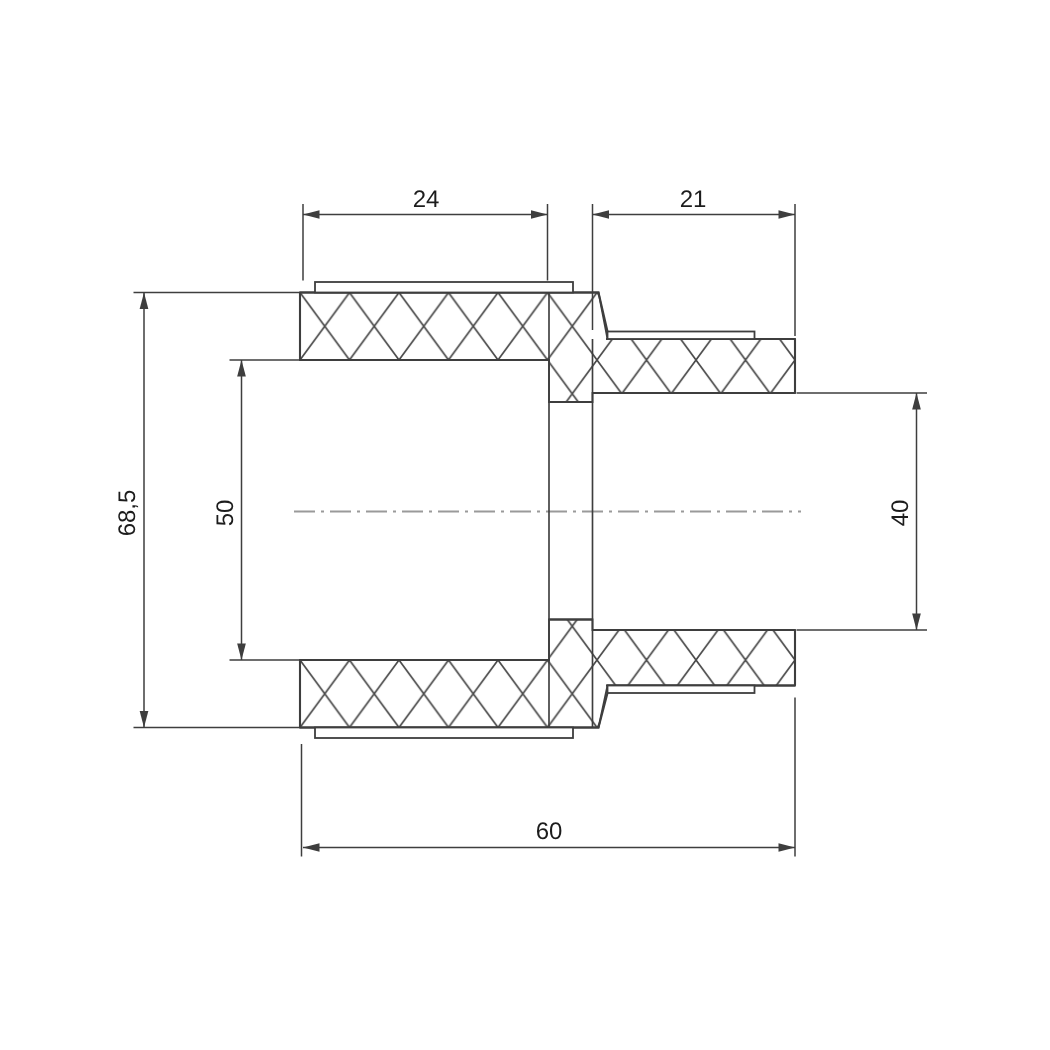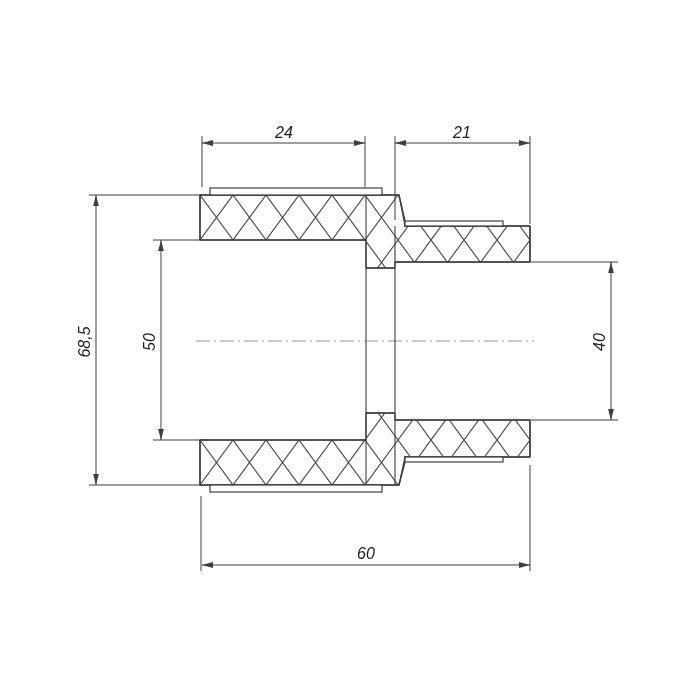--- a/index.html
+++ b/index.html
@@ -9,21 +9,20 @@
     width: 700px;
     height: 700px;
     overflow: hidden;
     font-family: "Liberation Sans", sans-serif;
   }
   #stage {
     position: relative;
     width: 700px;
     height: 700px;
     background: #ffffff;
-    font-style: italic;
   }
   svg { display: block; }
   text {
     font-family: "Liberation Sans", sans-serif;
     font-size: 16px;
     fill: #1c1c1c;
   }
 </style>
 </head>
 <body>

